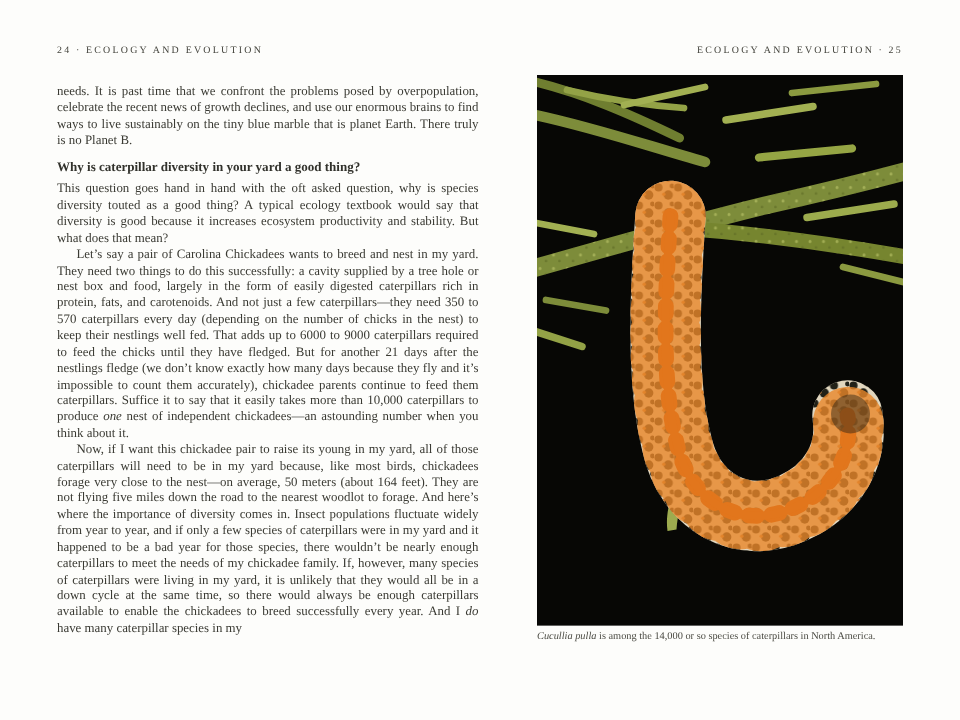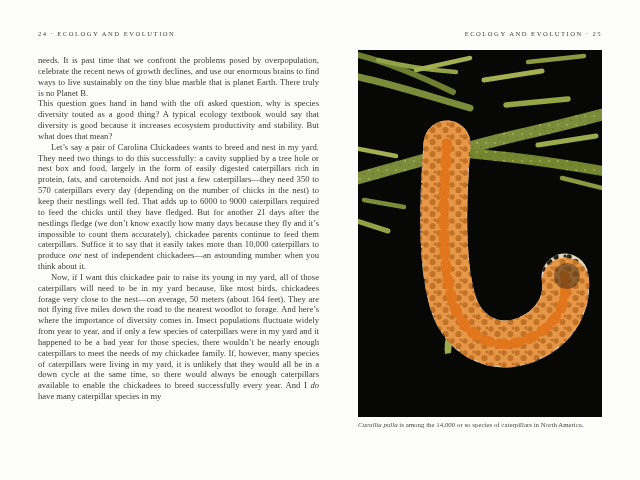--- a/index.html
+++ b/index.html
@@ -54,20 +54,21 @@
   <div class="running-head left">
     <span>24</span><span class="sep">·</span><span>ECOLOGY AND EVOLUTION</span>
   </div>
 
   <div class="running-head right">
     <span>ECOLOGY AND EVOLUTION</span><span class="sep">·</span><span>25</span>
   </div>
 
   <div class="text-column">
       <p class=""><span>needs. It is past time that we confront the problems posed by overpopulation, celebrate the recent news of growth declines, and use our enormous brains to find ways to live sustainably on the tiny blue marble that is planet Earth. There truly is no Planet B.</span></p>
+      <h2 class="subhead"><span>Why is caterpillar diversity in your yard a good thing?</span></h2>
       <p class=""><span>This question goes hand in hand with the oft asked question, why is species diversity touted as a good thing? A typical ecology textbook would say that diversity is good because it increases ecosystem productivity and stability. But what does that mean?</span></p>
       <p class=" indent"><span>Let’s say a pair of Carolina Chickadees wants to breed and nest in my yard. They need two things to do this successfully: a cavity supplied by a tree hole or nest box and food, largely in the form of easily digested caterpillars rich in protein, fats, and carotenoids. And not just a few caterpillars—they need 350 to 570 caterpillars every day (depending on the number of chicks in the nest) to keep their nestlings well fed. That adds up to 6000 to 9000 caterpillars required to feed the chicks until they have fledged. But for another 21 days after the nestlings fledge (we don’t know exactly how many days because they fly and it’s impossible to count them accurately), chickadee parents continue to feed them caterpillars. Suffice it to say that it easily takes more than 10,000 caterpillars to produce </span><i>one</i><span> nest of independent chickadees—an astounding number when you think about it.</span></p>
       <p class=" indent"><span>Now, if I want this chickadee pair to raise its young in my yard, all of those caterpillars will need to be in my yard because, like most birds, chickadees forage very close to the nest—on average, 50 meters (about 164 feet). They are not flying five miles down the road to the nearest woodlot to forage. And here’s where the importance of diversity comes in. Insect populations fluctuate widely from year to year, and if only a few species of caterpillars were in my yard and it happened to be a bad year for those species, there wouldn’t be nearly enough caterpillars to meet the needs of my chickadee family. If, however, many species of caterpillars were living in my yard, it is unlikely that they would all be in a down cycle at the same time, so there would always be enough caterpillars available to enable the chickadees to breed successfully every year. And I </span><i>do</i><span> have many caterpillar species in my</span></p>
     </div>
 
   <div class="photo-frame">
     <svg viewBox="0 0 244 367" preserveAspectRatio="none">
       <defs>
         <pattern id="spots" width="13" height="12" patternUnits="userSpaceOnUse">
           <circle cx="3" cy="3" r="2.7" fill="#17170f"></circle>

